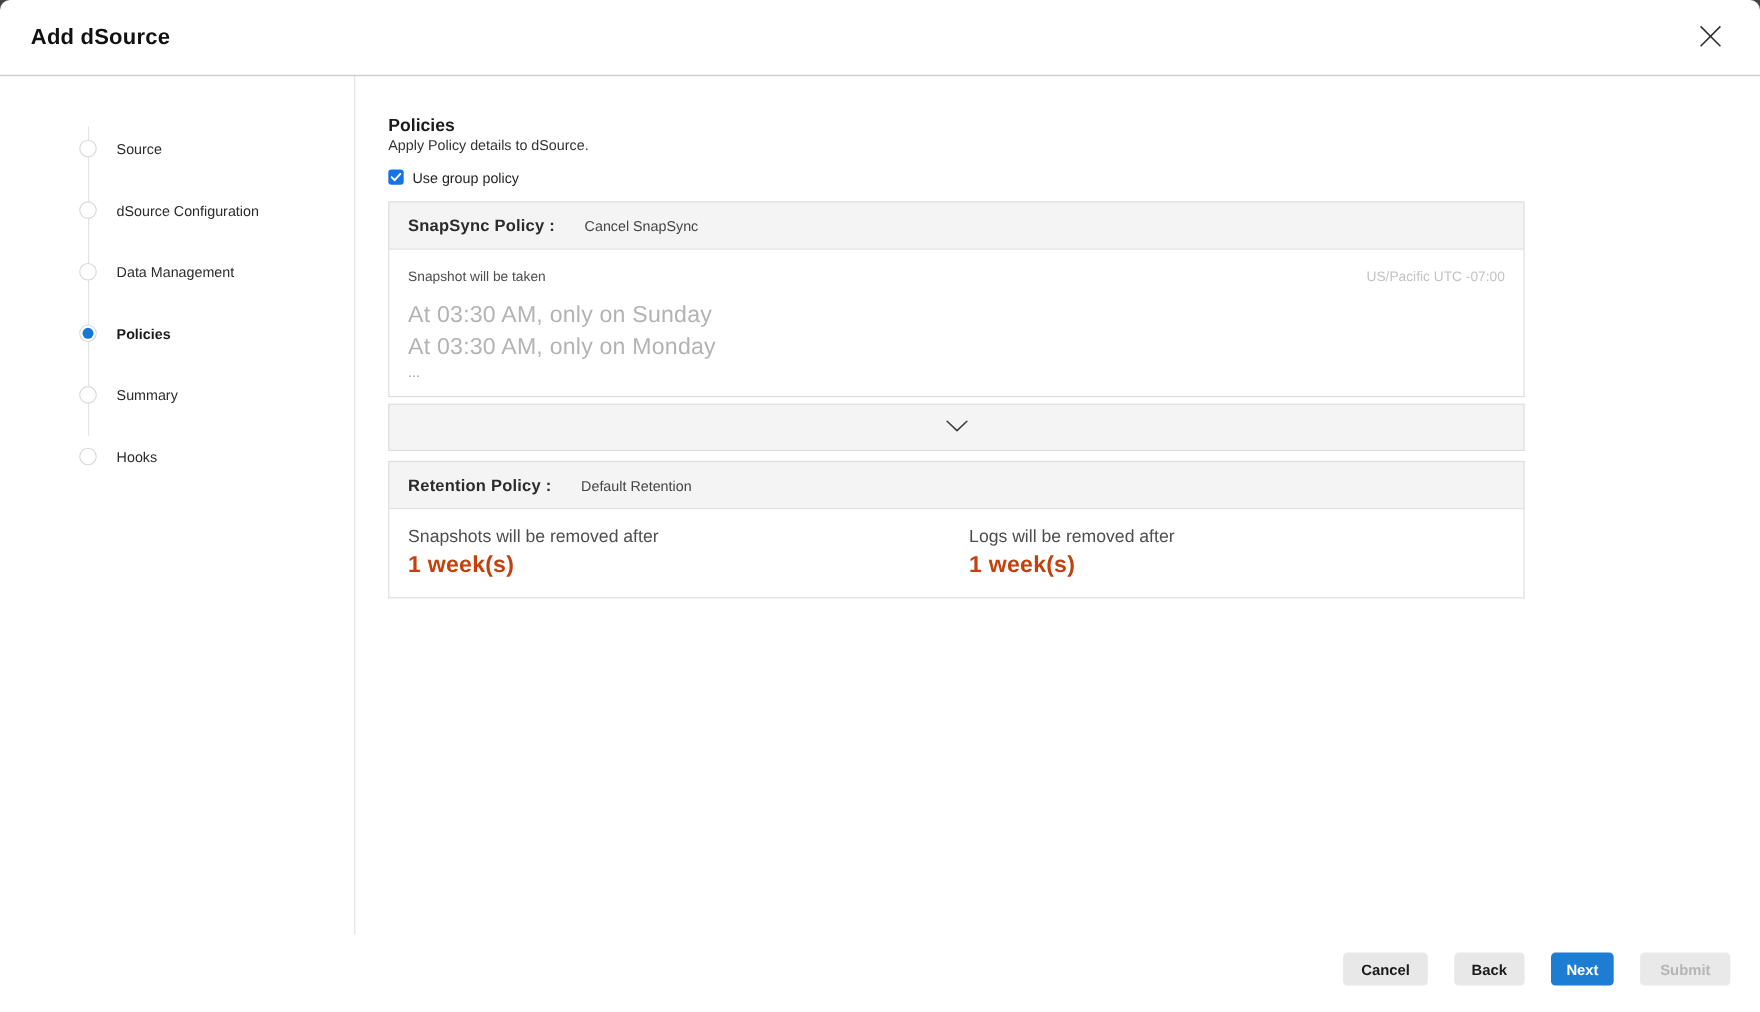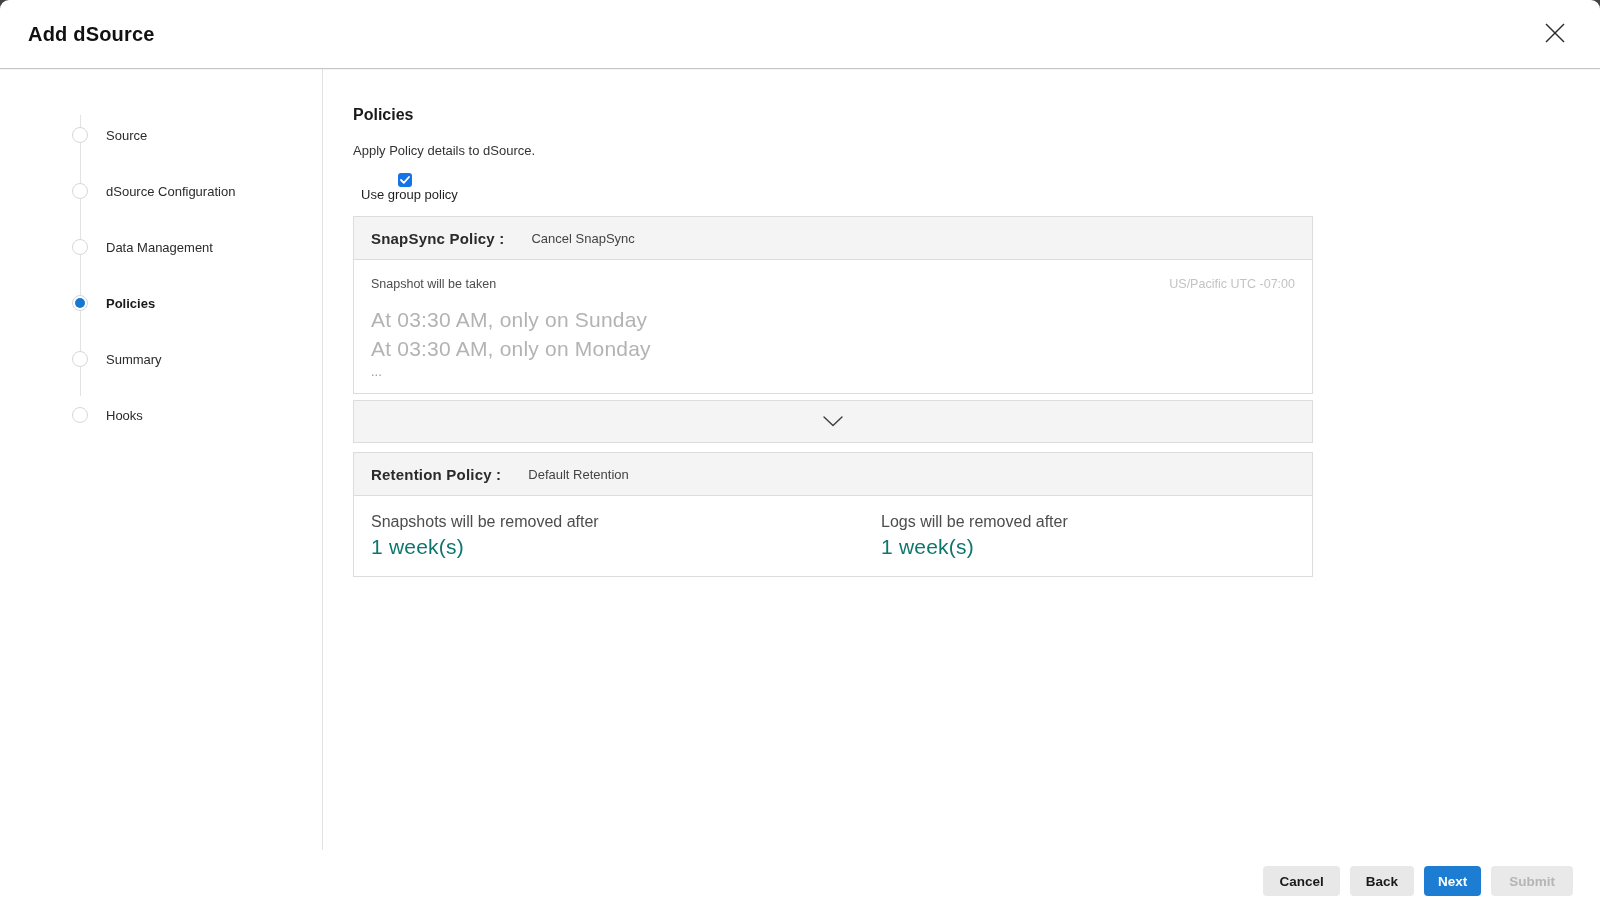--- a/index.html
+++ b/index.html
@@ -70,37 +70,37 @@
   }
   .step-label { margin-left: 106px; font-size: 13px; color: #2b2b2b; }
   .step-item.active .step-label { font-weight: bold; color: #1a1a1a; }
 
   
   .main {
     flex: 1 1 auto;
     padding: 37px 0 0 30px;
   }
   .main-heading { font-size: 16px; font-weight: bold; color: #1a1a1a; }
-  .main-desc { font-size: 13px; color: #333; margin-top: 19px; }
+  .main-desc { font-size: 13px; color: #333; }
   .checkbox-row {
     margin-top: 15px;
-    display: flex; align-items: center;
-    cursor: pointer; width: fit-content; flex-direction: column;
+    display: flex; align-items: flex-start;
+    cursor: pointer; width: fit-content;
   }
   .checkbox {
     width: 14px; height: 14px;
     background: #1473e6;
     border-radius: 3px;
     display: flex; align-items: center; justify-content: center;
     flex: 0 0 14px;
   }
   .checkbox svg { display: block; }
   .checkbox-label { font-size: 13px; color: #1f1f1f; margin-left: 8px; }
 
-  .card { width: 960px; }
+  .card { width: 1033px; }
   .card-snapsync { margin-top: 14px; }
   .card-retention { margin-top: 9px; }
   .card-header {
     height: 44px;
     background: #f4f4f4;
     border: 1px solid #dcdcdc;
     display: flex; align-items: center;
     padding: 0 17px;
   }
   .card-title { font-size: 15px; font-weight: bold; color: #2b2b2b; letter-spacing: 0.2px; }
@@ -127,31 +127,31 @@
     height: 43px;
     background: #f4f4f4;
     border: 1px solid #dcdcdc;
     display: flex; align-items: center; justify-content: center;
     cursor: pointer;
   }
   .retention-body { display: flex; padding-bottom: 17px; }
   .retention-col-1 { width: 510px; }
   .retention-label { font-size: 16px; color: #4d4d4d; }
   .retention-value {
-    font-size: 21px; font-weight: 400;
-    color: #0f766e;
+    font-size: 21px; font-weight: 700;
+    color: #c2410c;
     margin-top: 4px;
     letter-spacing: 0.2px;
   }
 
   
   .dlg-footer {
     flex: 0 0 70px;
     display: flex; align-items: flex-start; justify-content: flex-end;
-    gap: 10px;
+    gap: 24px;
     padding: 16px 27px 0 2px;
   }
   .btn {
     height: 30px;
     border: none; border-radius: 4px;
     font-family: inherit;
     font-size: 13.5px; font-weight: bold;
     padding: 0 16px;
     cursor: pointer;
   }

